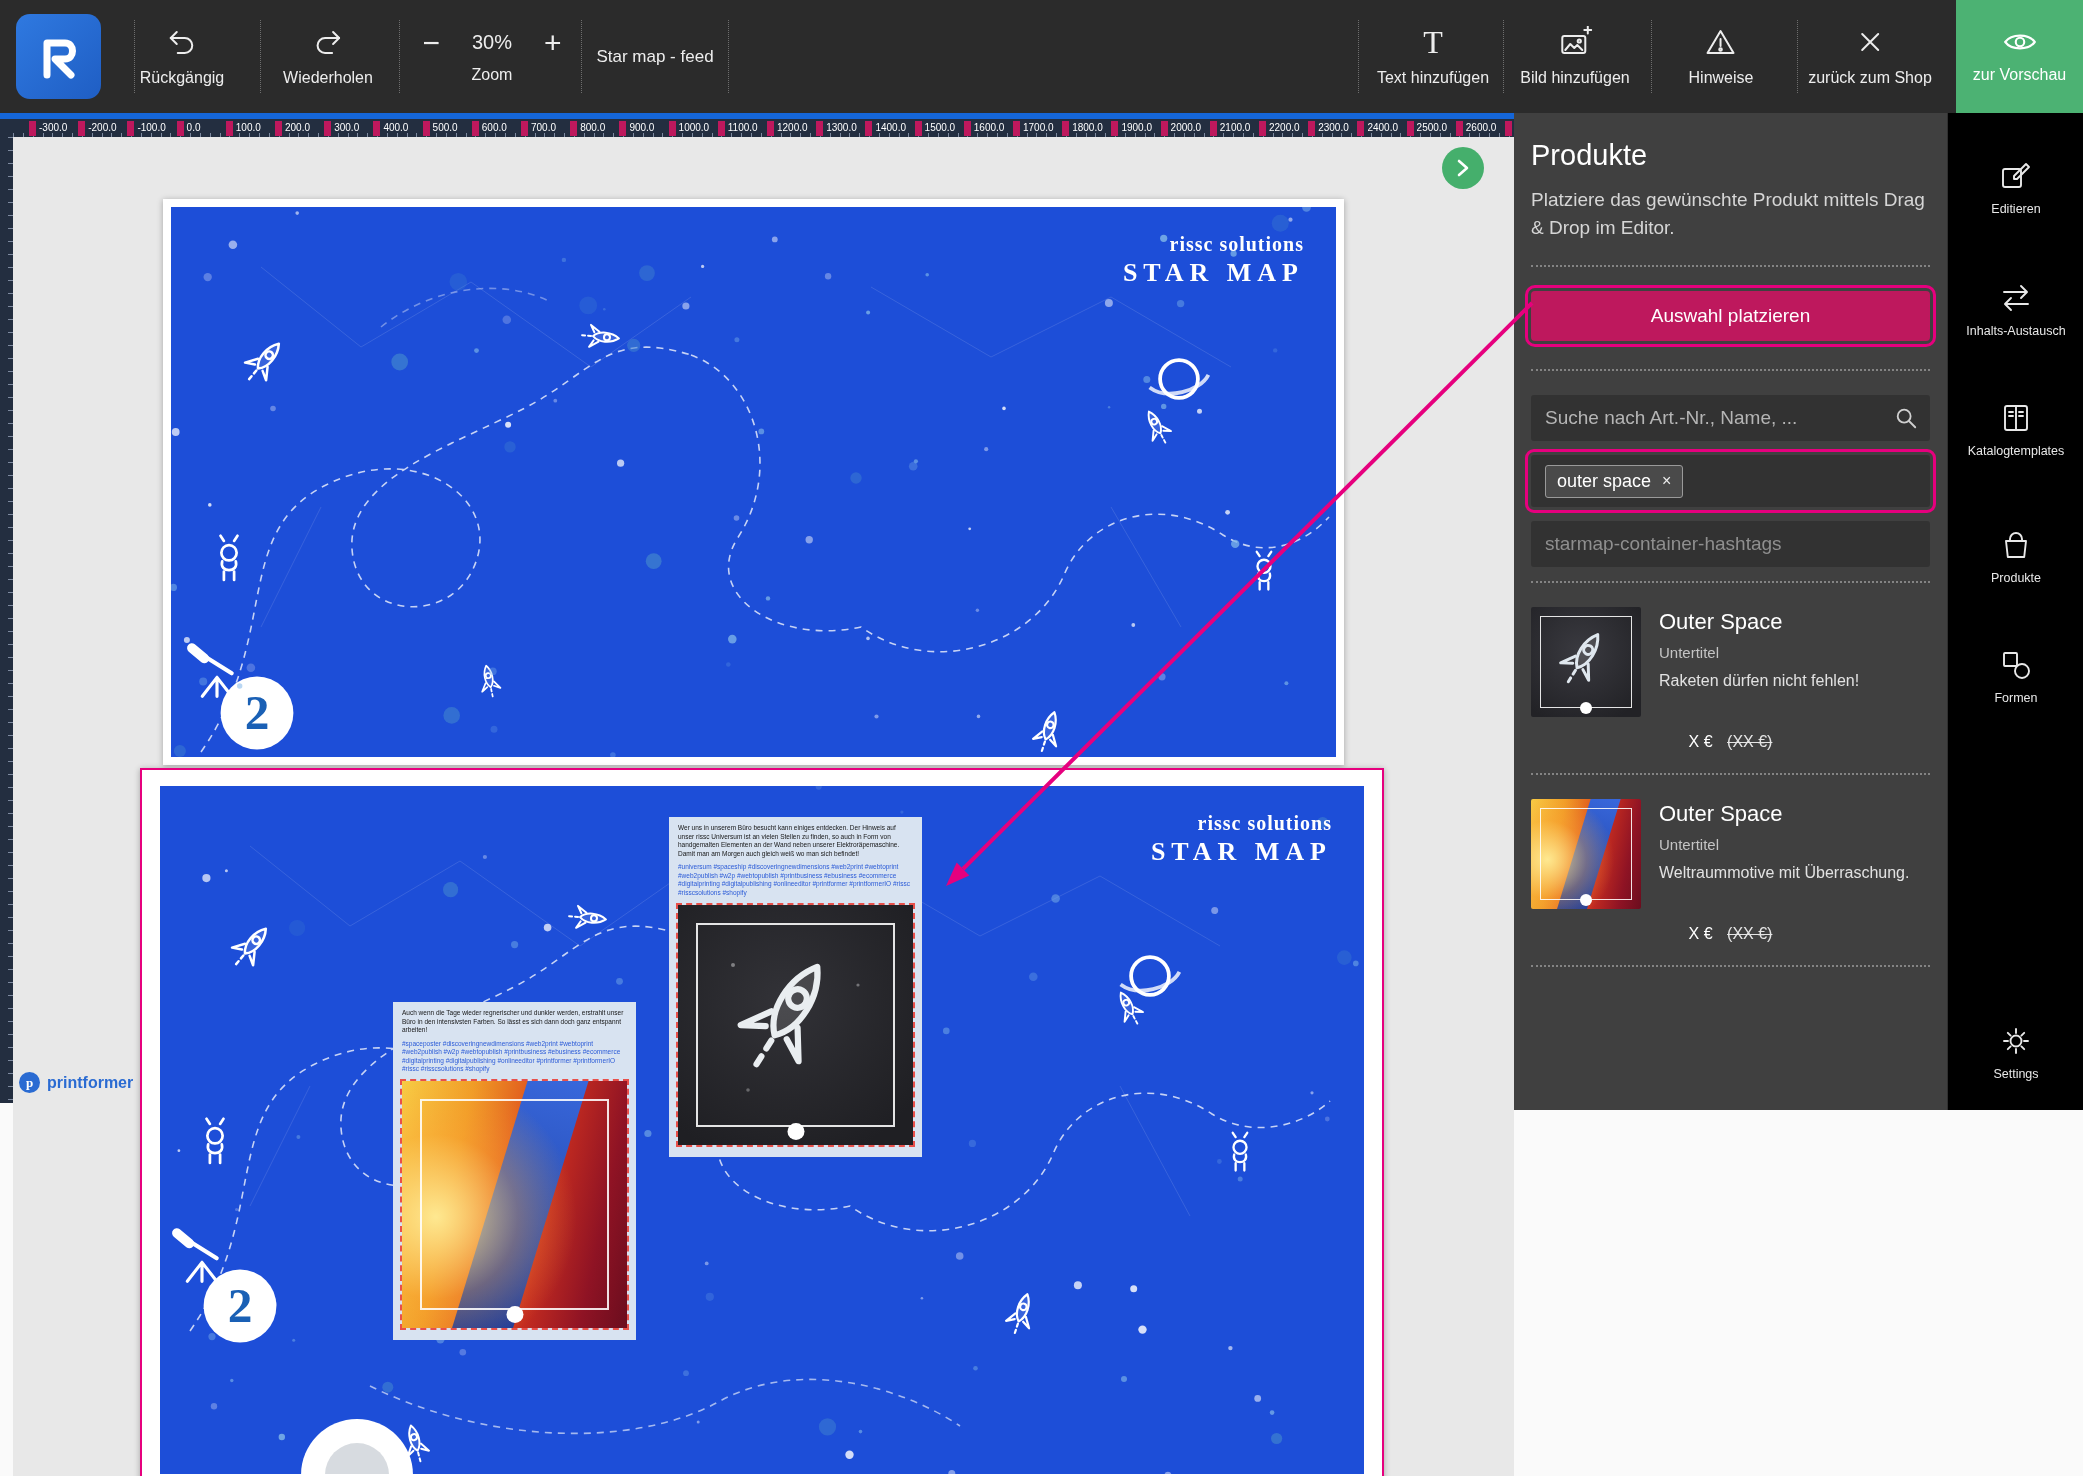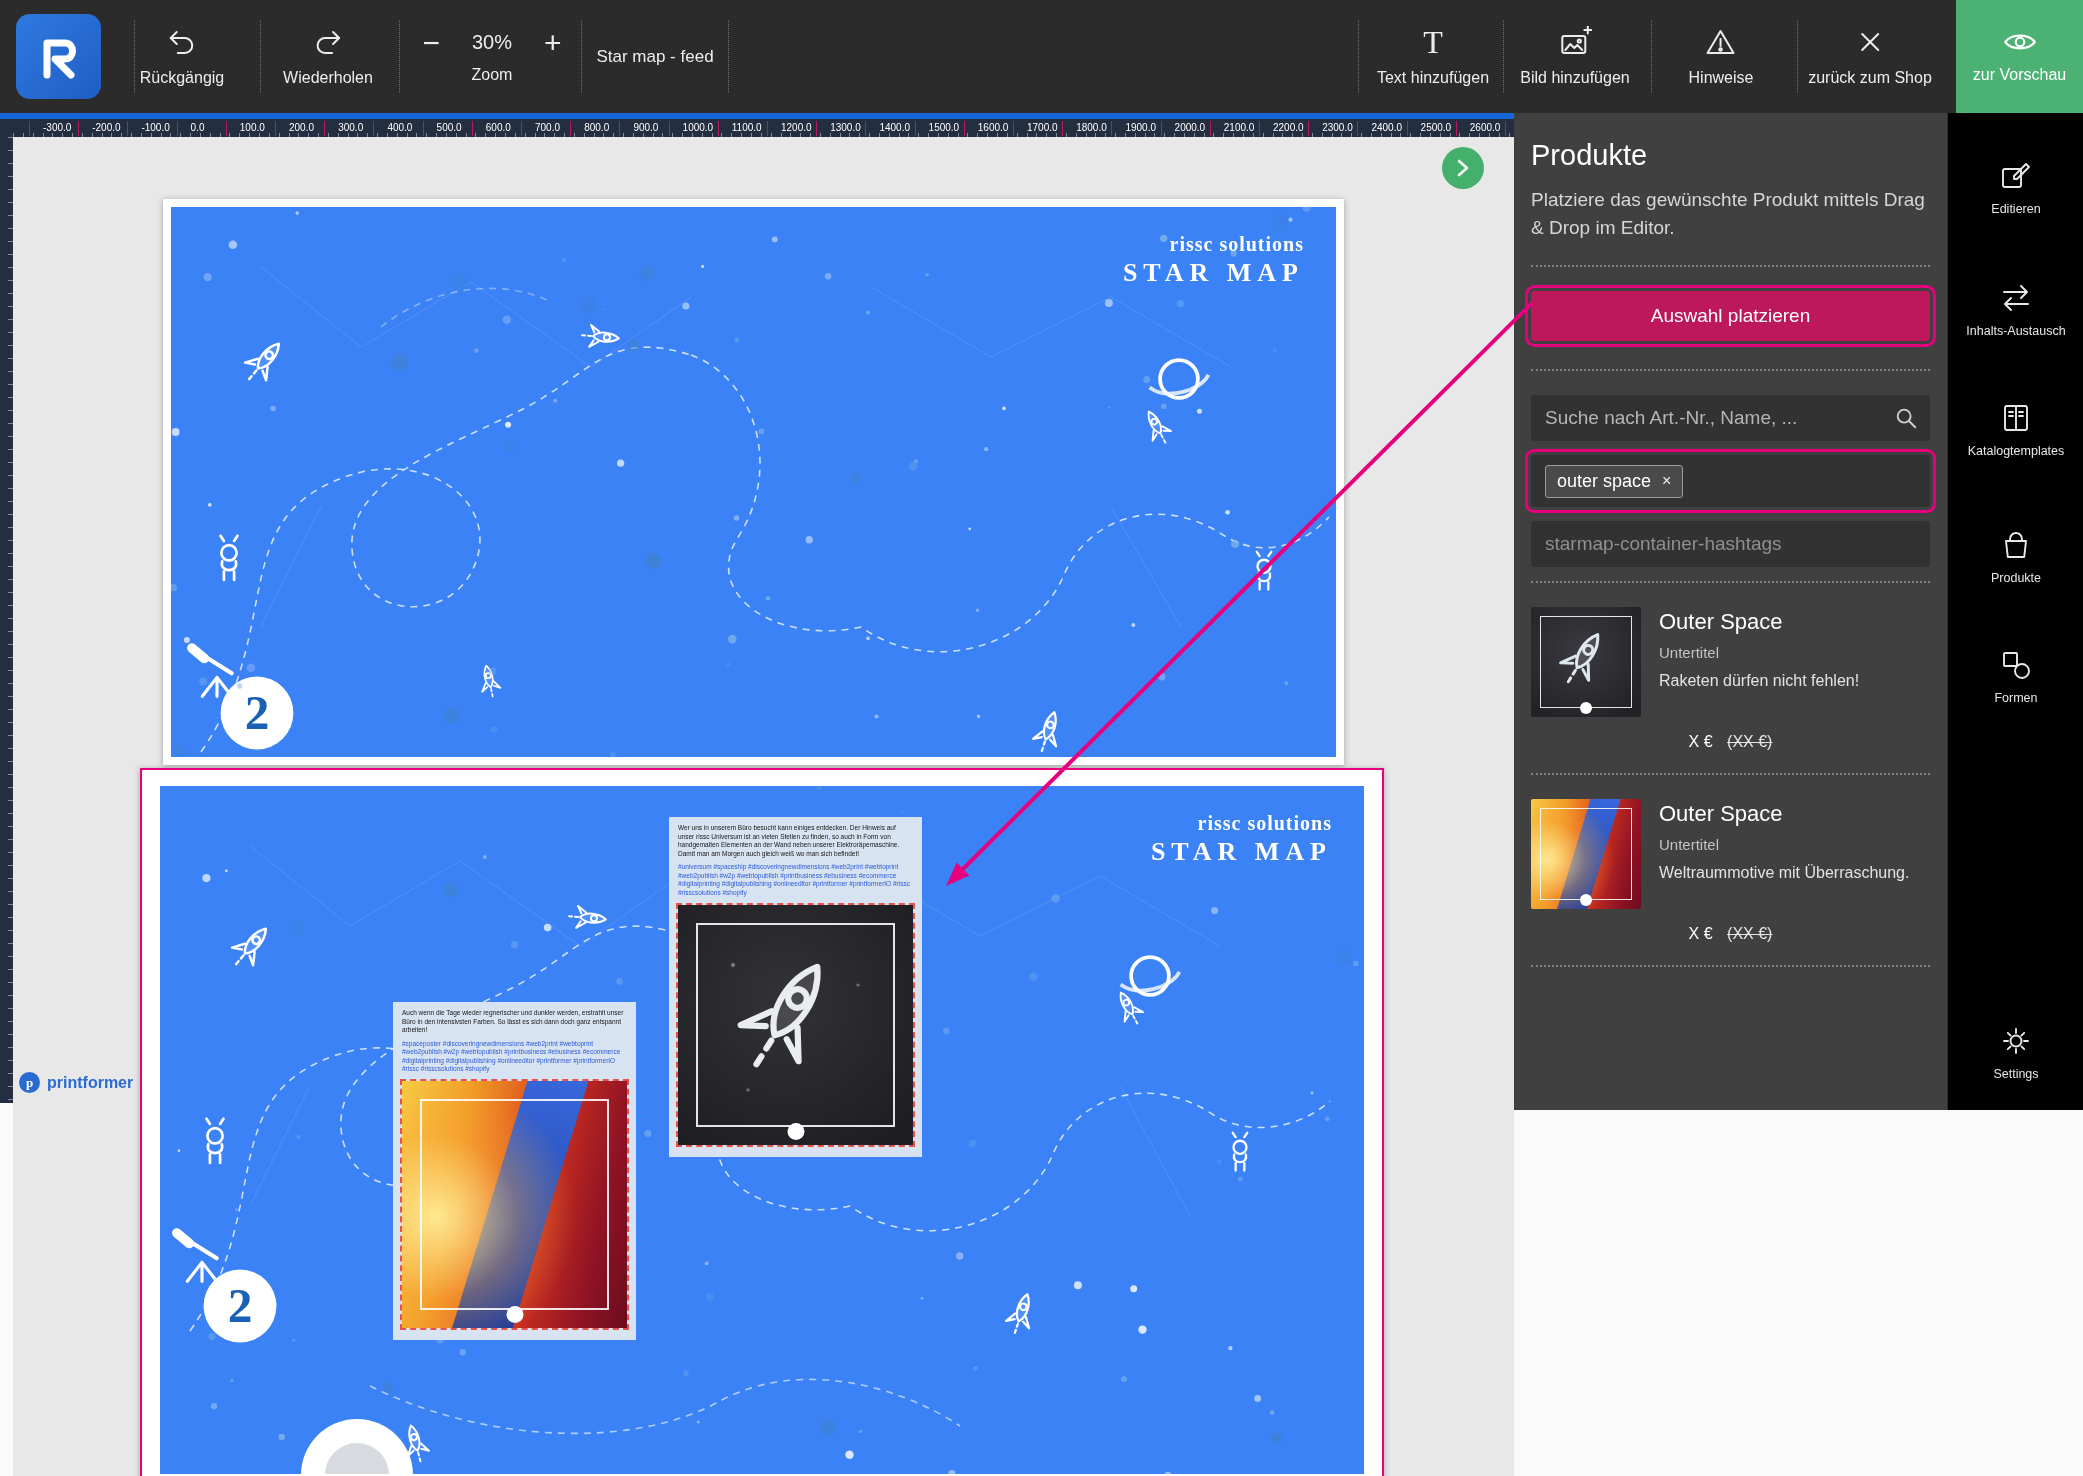--- a/index.html
+++ b/index.html
@@ -28,34 +28,34 @@
   .preview-tab{position:absolute;right:0;top:0;width:127px;height:113px;background:#4CB273;color:#fff;
       border:none;cursor:pointer;display:flex;flex-direction:column;align-items:center;justify-content:center;
       gap:11px;font-family:inherit;font-size:16px}
   .preview-tab .ticon *{stroke:#fff}
 
   
   .scroll-strip{position:absolute;left:0;top:113px;width:1514px;height:6px;background:#1566d8;z-index:16}
   .hruler{position:absolute;left:13px;top:119px;width:1501px;height:18px;background:#232e40;z-index:15;overflow:hidden}
   .hruler::before{content:"";position:absolute;left:0;right:0;bottom:0;height:4px;
       background:repeating-linear-gradient(to right,#7e8aa0 0 1px,transparent 1px 9.84px)}
-  .tick{position:absolute;top:2px;height:15px;border-left:1px solid #be185d;padding-left:13px;
+  .tick{position:absolute;top:2px;height:15px;border-left:7px solid #be185d;padding-left:3px;
       font-size:10px;line-height:13px;color:#fff;white-space:nowrap}
   .ruler-corner{position:absolute;left:0;top:119px;width:13px;height:18px;background:#232e40;z-index:15}
   .vruler{position:absolute;left:0;top:137px;width:13px;height:966px;background:#232e40;z-index:15;
       background-image:repeating-linear-gradient(to bottom,#7e8aa0 0 1px,transparent 1px 13px);
       background-size:5px 100%;background-repeat:no-repeat;background-position:right top}
 
   
   .canvas{position:absolute;left:13px;top:137px;width:2070px;height:1339px;background:#e8e8e8;overflow:hidden;z-index:1}
   .page1{position:absolute;left:150px;top:62px;width:1181px;height:566px;background:#fff;
       box-shadow:0 1px 6px rgba(0,0,0,.3);padding:8px;box-sizing:border-box}
   .page2-wrap{position:absolute;left:127px;top:631px;width:1244px;height:724px;border:2px solid #E6007E;
       background:#fff;box-sizing:border-box;box-shadow:0 1px 6px rgba(0,0,0,.3);padding:16px 18px}
-  .poster{position:relative;width:100%;height:100%;background:#3b82f6;overflow:hidden}
+  .poster{position:relative;width:100%;height:100%;background:#1d4ed8;overflow:hidden}
   .deco{position:absolute;left:0;top:0}
   .brand{position:absolute;top:26px;right:32px;text-align:right;color:#fff;
       font-family:"Liberation Serif",serif;font-weight:bold;line-height:1.15;z-index:2}
   .brand .line1{font-size:20px;letter-spacing:1px}
   .brand .line2{font-size:26px;letter-spacing:6px;margin-top:2px}
 
   
   .placed-product{position:absolute;background:#d8e3f1;padding:7px 9px 12px;box-sizing:border-box;z-index:3;cursor:move}
   .pp-para{font-size:6.5px;line-height:1.32;color:#151515;margin:0 0 5px}
   .pp-tags{font-size:6.5px;line-height:1.32;color:#2b5bd7;margin:0}

